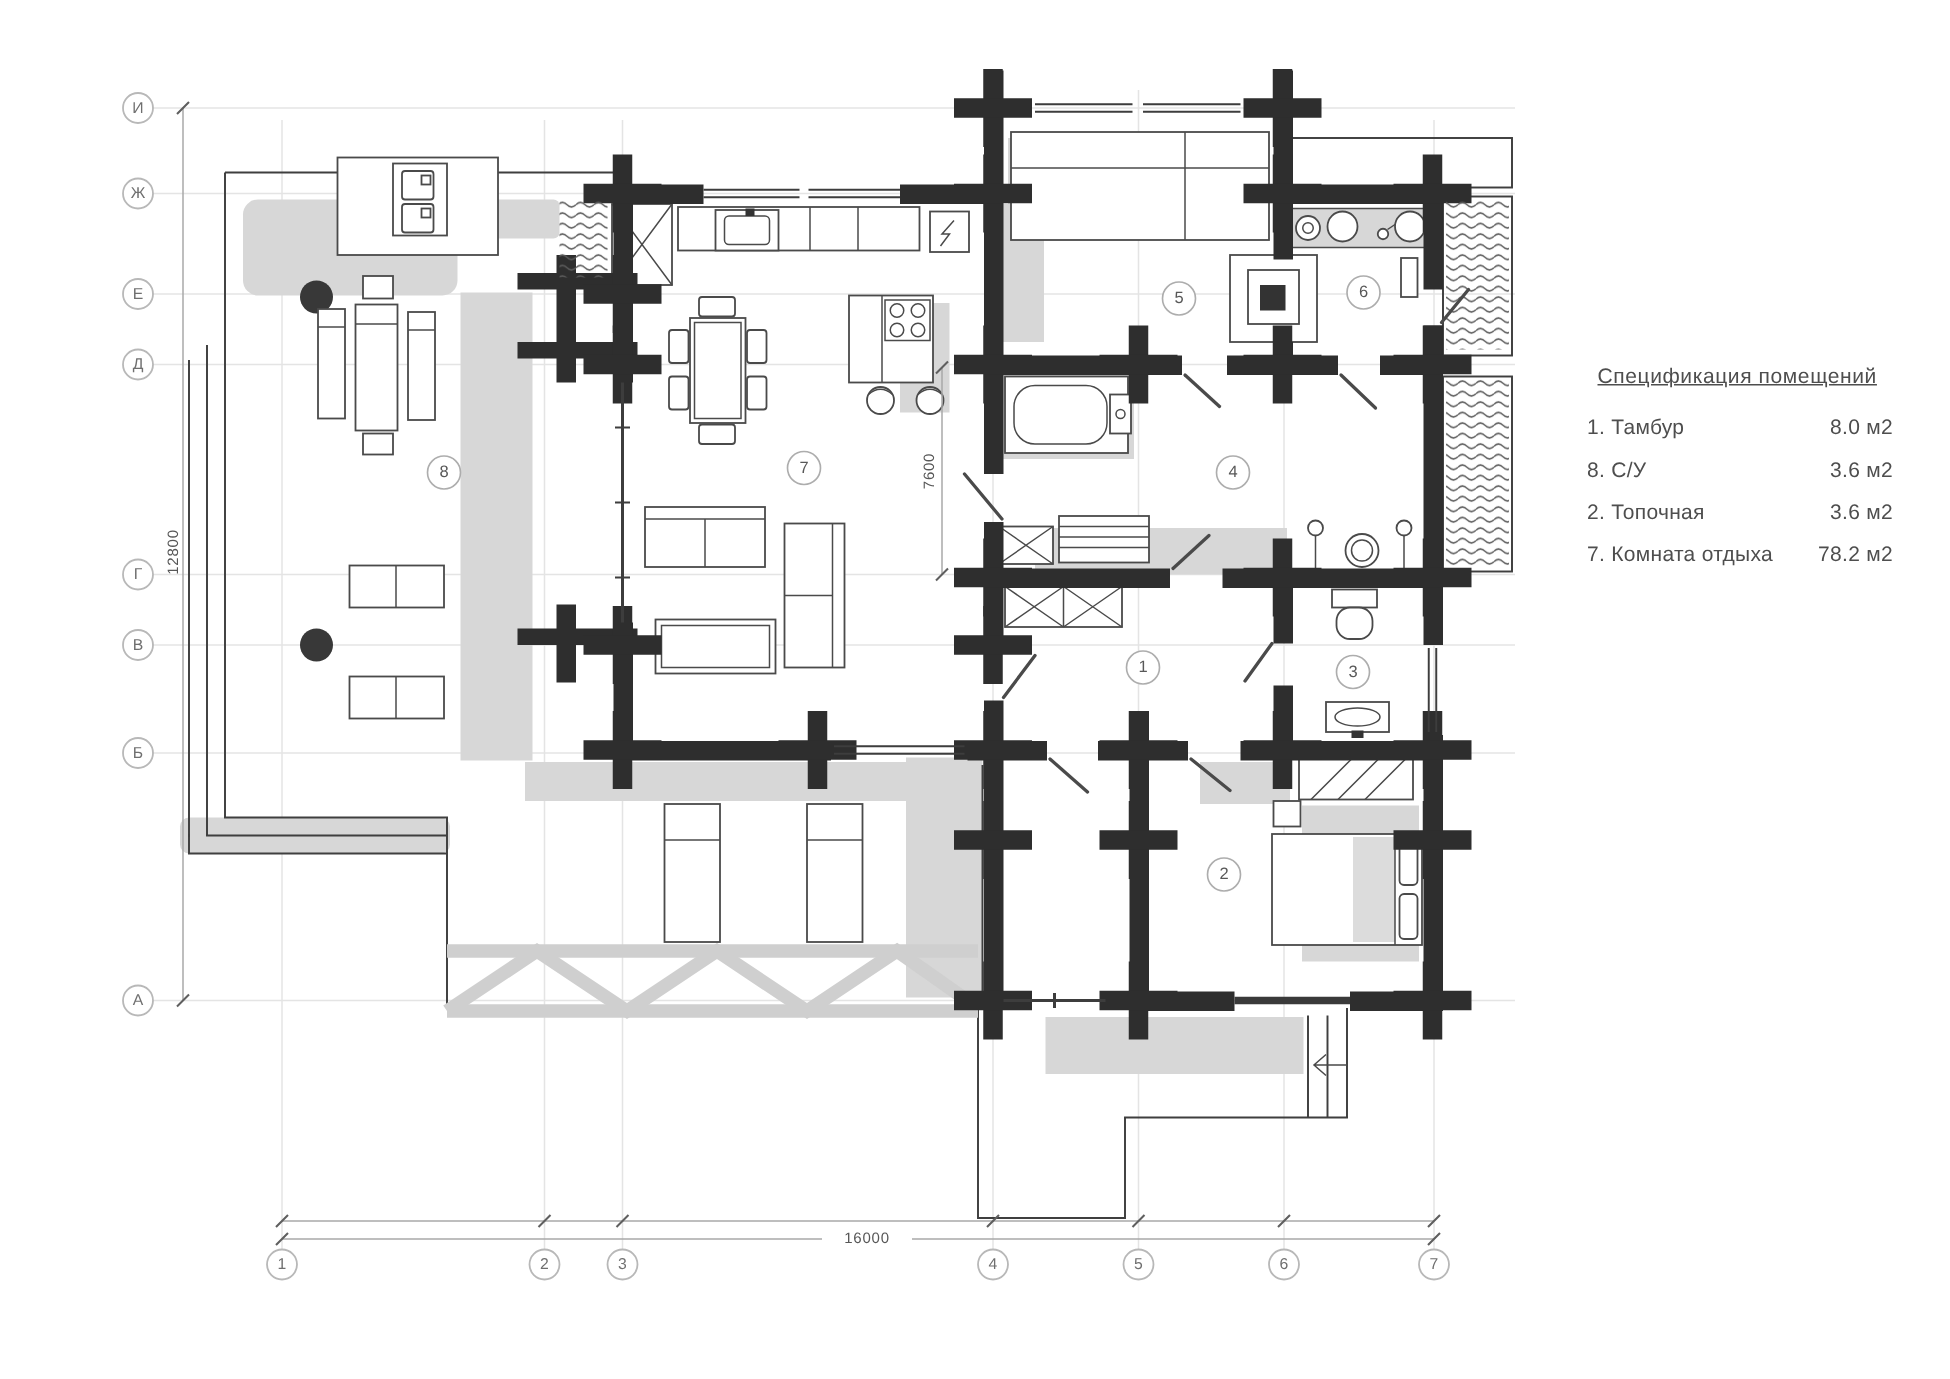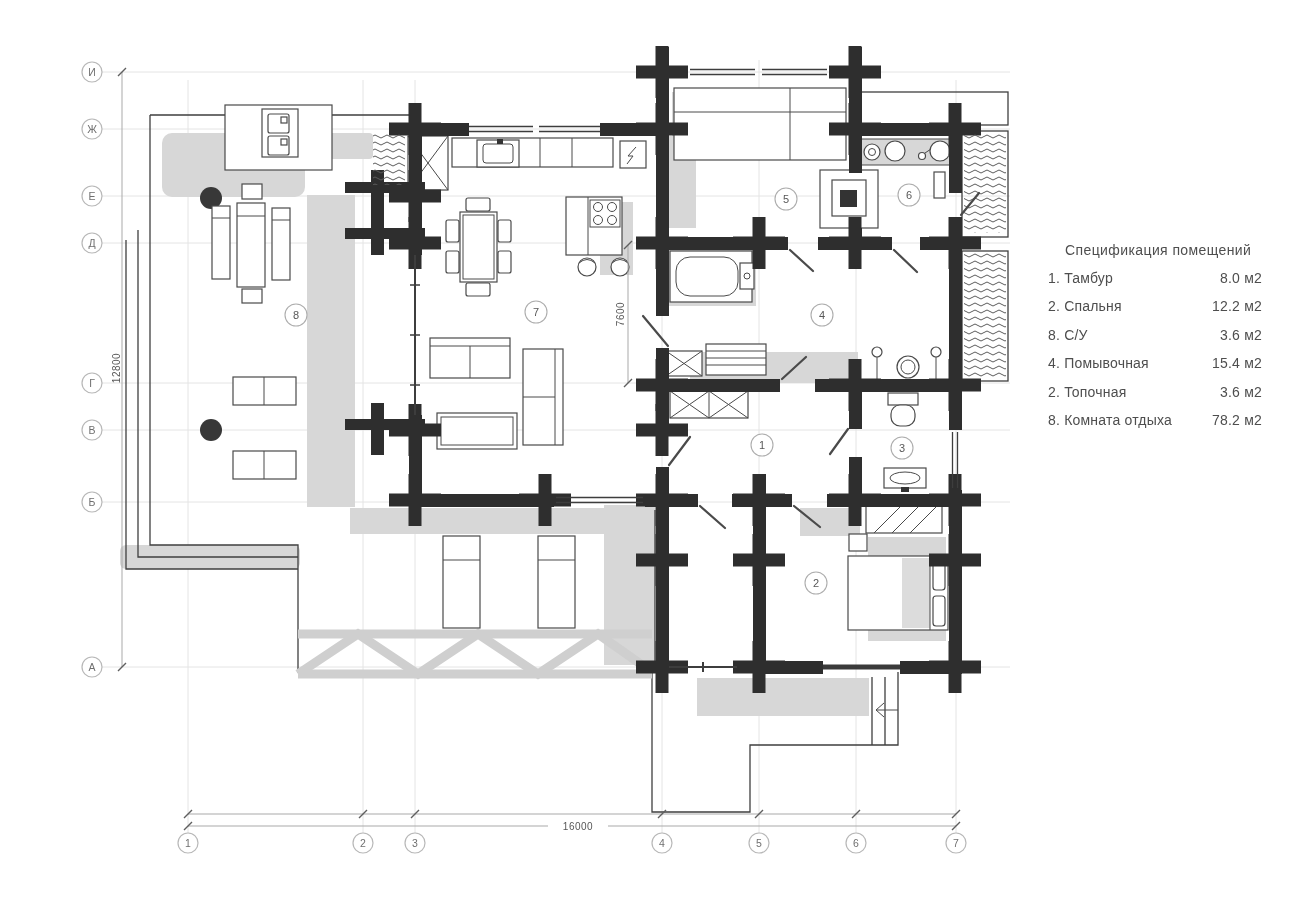--- a/index.html
+++ b/index.html
@@ -1,20 +1,20 @@
 <!DOCTYPE html>
 <html><head>
 <meta charset="utf-8">
 <style>
   html,body{margin:0;padding:0;background:#ffffff;font-family:"Liberation Sans",sans-serif;}
   .canvas{position:relative;width:1300px;height:919px;background:#fff;overflow:hidden;}
   .canvas > svg{position:absolute;left:0;top:0;}
   .spec{position:absolute;left:1048px;top:242px;width:214px;color:#4e4e4e;font-size:14px;}
-  .spec-title{padding-left:17px;letter-spacing:.4px;margin-bottom:12px;white-space:nowrap;}
-  .spec-row{display:flex;justify-content:space-between;height:28.4px;letter-spacing:.2px;}
+  .spec-title{padding-left:17px;letter-spacing:.4px;margin-bottom:12px;white-space:nowrap;text-decoration:underline;}
+  .spec-row{display:flex;justify-content:space-between;align-items:center;height:28.4px;letter-spacing:.2px;margin-left:10px;}
   .spec-label{white-space:nowrap;}
   .spec-value{white-space:nowrap;}
   .axis-t{font-size:10.5px;fill:#6f6f6f;text-anchor:middle;dominant-baseline:central;}
   .marker-t{font-size:11px;fill:#585858;text-anchor:middle;dominant-baseline:central;}
   .dim-t{font-size:10px;fill:#575757;text-anchor:middle;dominant-baseline:central;letter-spacing:.5px;}
   .thin{stroke:#3f3f3f;stroke-width:1.3;fill:none;}
   .furn{stroke:#4a4a4a;stroke-width:1.2;fill:#ffffff;}
   .furnl{stroke:#4a4a4a;stroke-width:1;fill:none;}
   .win{stroke:#3d3d3d;stroke-width:1.3;fill:none;}
   .door{stroke:#4a4a4a;stroke-width:2.2;stroke-linecap:round;fill:none;}
@@ -471,34 +471,26 @@
   </g>
 </svg>
 
 <div class="spec">
   <div class="spec-title">Спецификация помещений</div>
   <div class="spec-row">
     <span class="spec-label">1. Тамбур</span>
     <span class="spec-value">8.0 м2</span>
   </div>
   <div class="spec-row">
-    <span class="spec-label">2. Спальня</span>
-    <span class="spec-value">12.2 м2</span>
-  </div>
-  <div class="spec-row">
     <span class="spec-label">8. С/У</span>
     <span class="spec-value">3.6 м2</span>
-  </div>
-  <div class="spec-row">
-    <span class="spec-label">4. Помывочная</span>
-    <span class="spec-value">15.4 м2</span>
   </div>
   <div class="spec-row">
     <span class="spec-label">2. Топочная</span>
     <span class="spec-value">3.6 м2</span>
   </div>
   <div class="spec-row">
-    <span class="spec-label">8. Комната отдыха</span>
+    <span class="spec-label">7. Комната отдыха</span>
     <span class="spec-value">78.2 м2</span>
   </div>
 </div>
 
 </div>
 
 </body></html>

